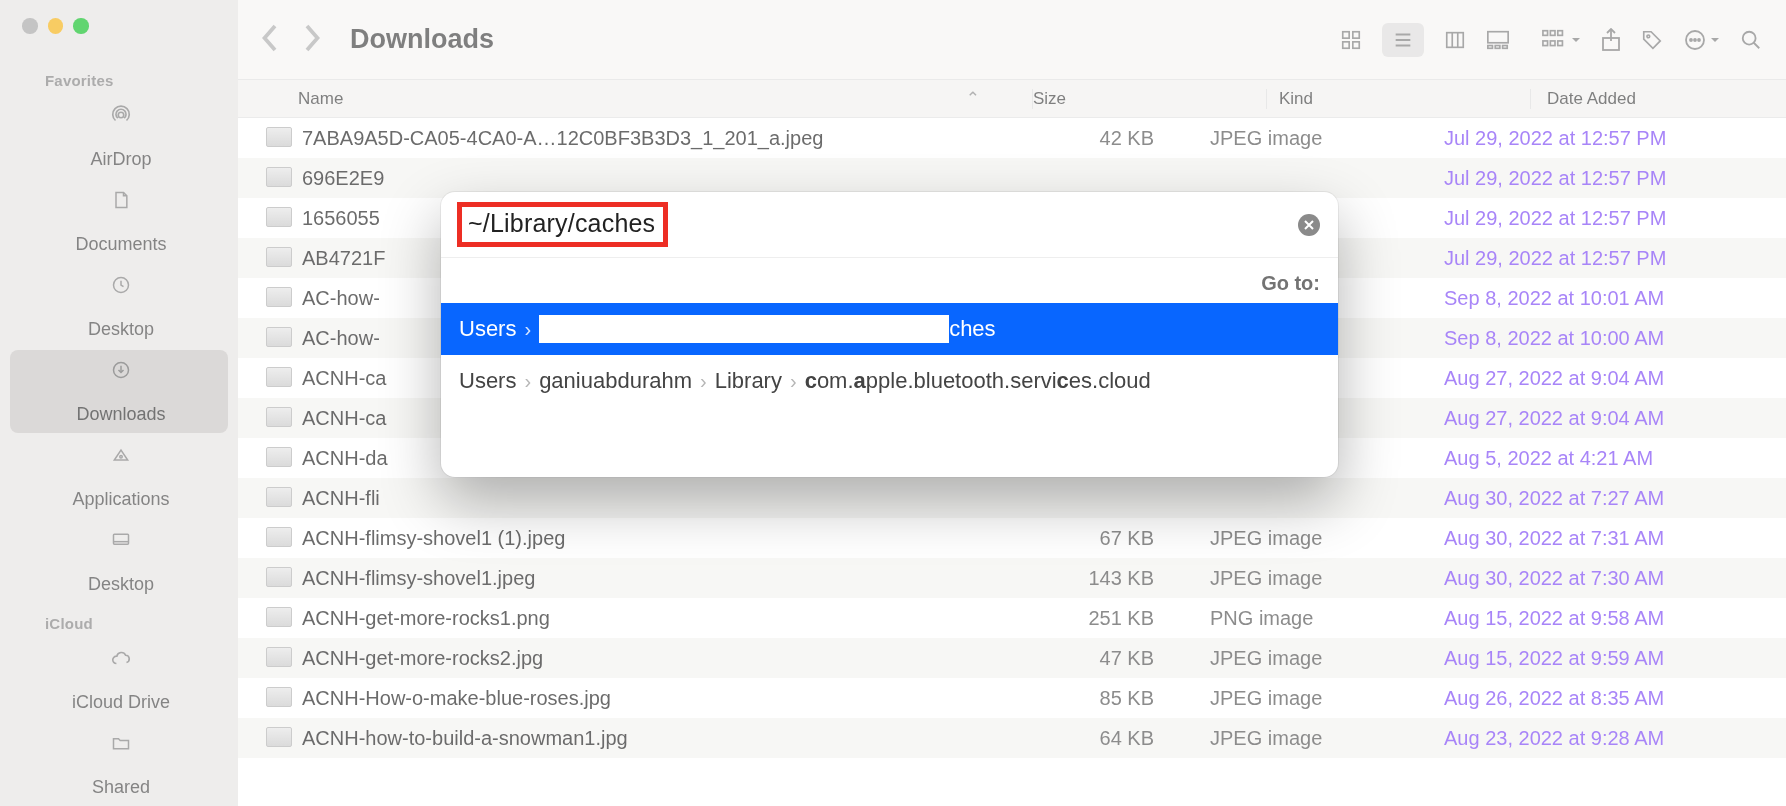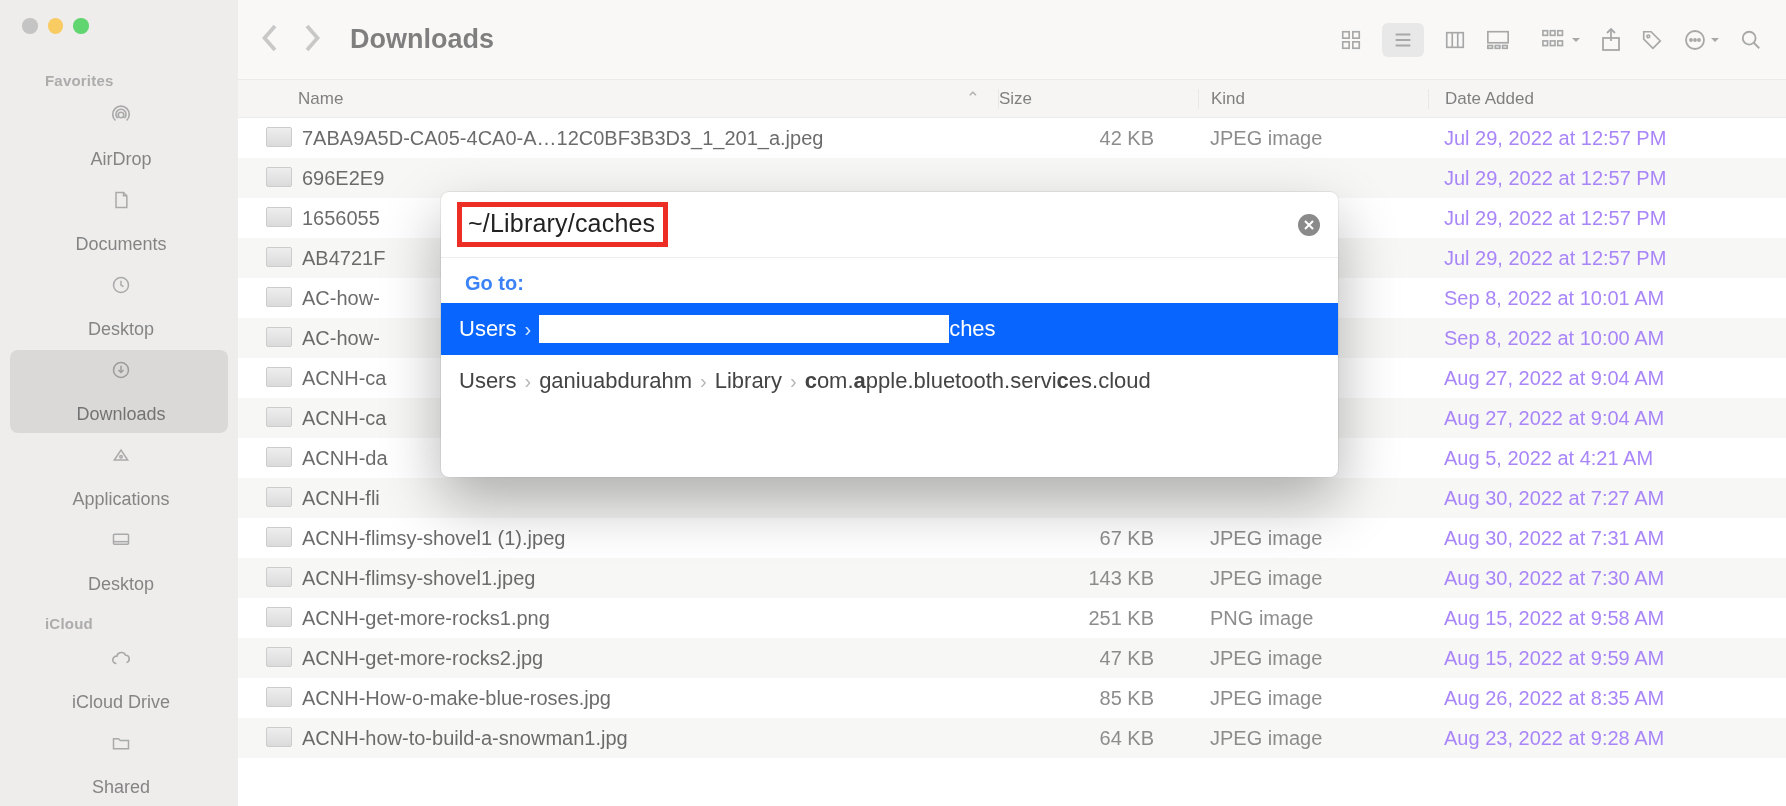--- a/index.html
+++ b/index.html
@@ -81,20 +81,21 @@
 .tb-icon svg{display:block;}
 
 .col-headers {
   display:flex;
   align-items:center;
   height:38px;
   background:#f3f2f1;
   border-bottom:1px solid #e4e4e4;
   font-size:17px;
   color:#555;
+  gap:34px;
 }
 .col-name{flex:0 0 760px; padding-left:60px; font-weight:400; display:flex; align-items:center;}
 .col-sort{margin-left:auto; margin-right:18px; color:#999;}
 .col-size{flex:0 0 200px; padding-left:0; border-left:1px solid #e0e0e0;}
 .col-kind{flex:0 0 230px; padding-left:12px; border-left:1px solid #e0e0e0;}
 .col-date{flex:1; padding-left:16px; border-left:1px solid #e0e0e0;}
 
 .file-list{ flex:1; overflow:hidden; }
 .row{
   display:flex;
@@ -110,21 +111,21 @@
 .cell-kind{flex:0 0 230px; padding-left:12px; color:#666;}
 .cell-date{flex:1; padding-left:16px; color:#8b5cf6;}
 
 
 .popup{
   position:absolute;
   left:441px;
   top:192px;
   width:897px;
   background:#fff;
-  border-radius:8px;
+  border-radius:14px;
   box-shadow: 0 25px 60px rgba(0,0,0,0.3), 0 0 0 1px rgba(0,0,0,0.06);
   z-index:100;
   overflow:hidden;
 }
 .popup-input-row{
   display:flex;
   align-items:center;
   padding: 10px 18px 10px 16px;
   border-bottom:1px solid #eee;
 }
@@ -133,22 +134,23 @@
   padding: 2px 8px 4px 6px;
   margin-right:auto;
 }
 .path-text{ font-size:25px; color:#222; letter-spacing:0.2px; }
 .clear-btn{
   width:22px;height:22px;border-radius:50%;background:#8a8a8a;
   display:flex;align-items:center;justify-content:center;color:#fff;
 }
 .popup-body{ padding: 8px 0 70px 0; }
 .goto-label{
-  font-size:20px; color:#3b82f6; font-weight:600;
-  padding: 6px 18px 8px 24px;
+  font-size:20px; color:#737373; font-weight:600;
+  padding: 6px 18px 8px 18px;
+  text-align: right;
 }
 .suggestion{
   display:flex; align-items:center;
   height:52px;
   padding: 8px 18px;
   font-size:22px;
 }
 .suggestion.sel{ background:#0866ff; color:#fff; }
 .crumb-sep{ margin: 0 8px; font-size:20px; opacity:0.85; }
 .crumb-sep.light{ color:#aaa; }

